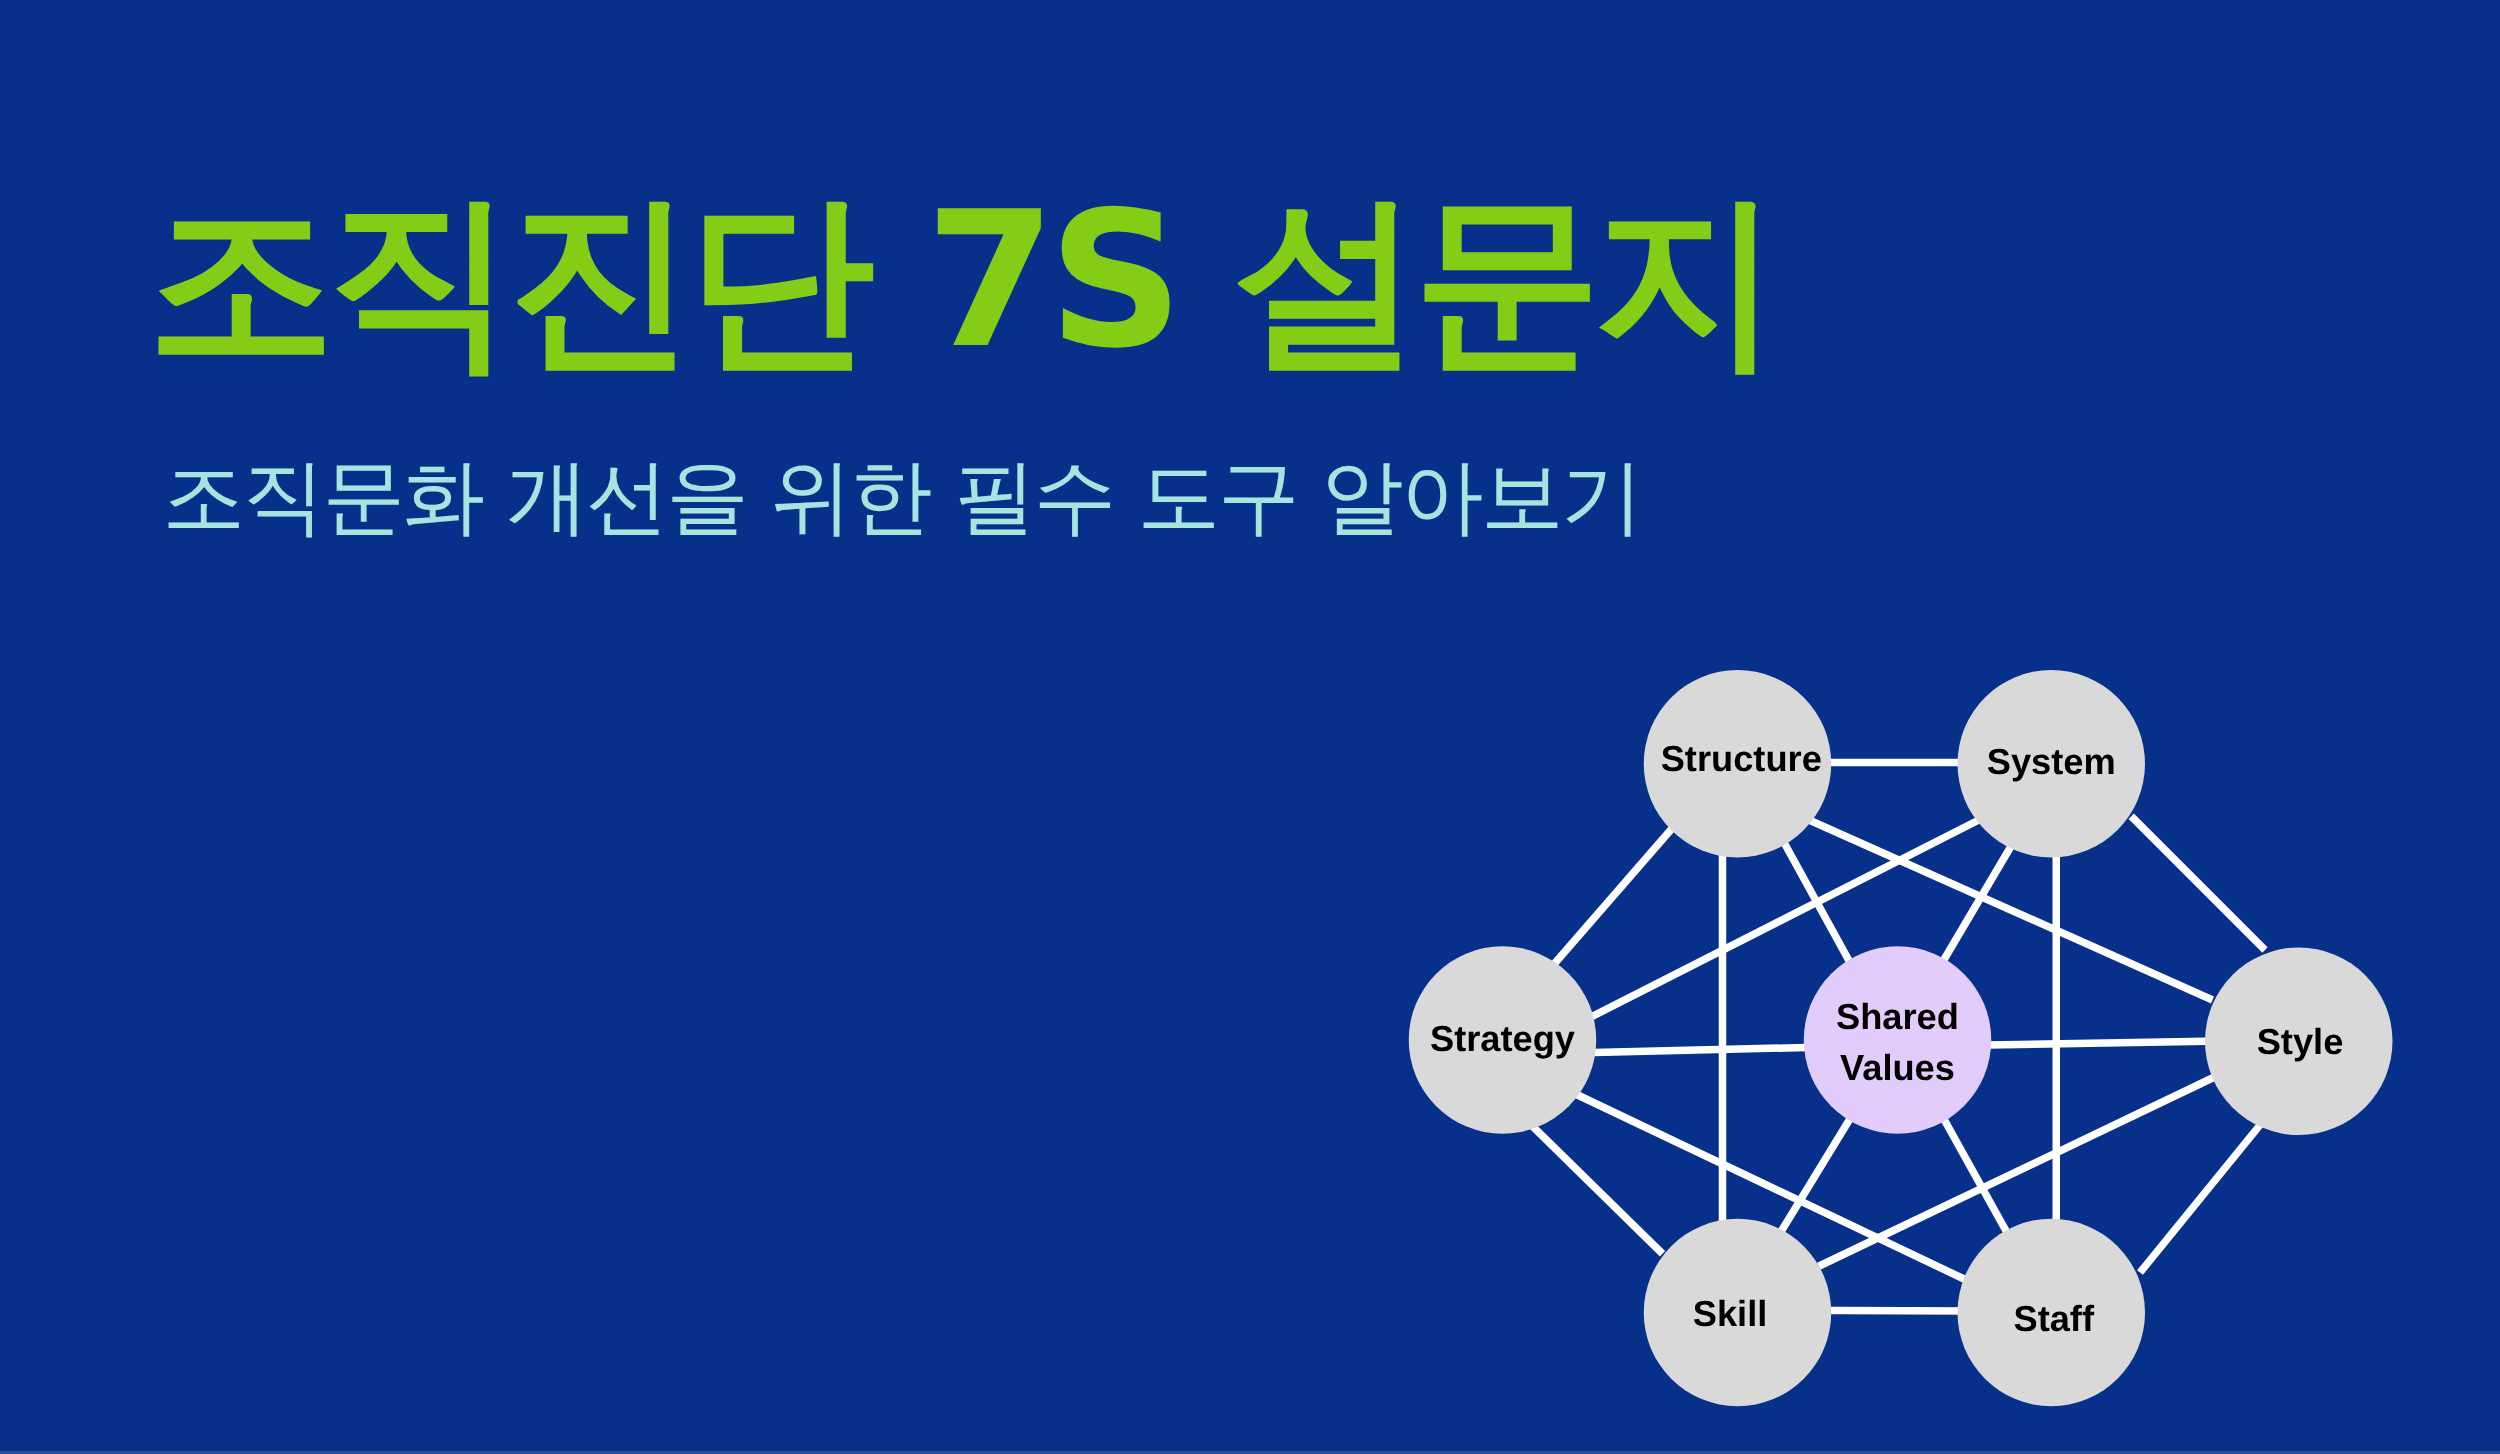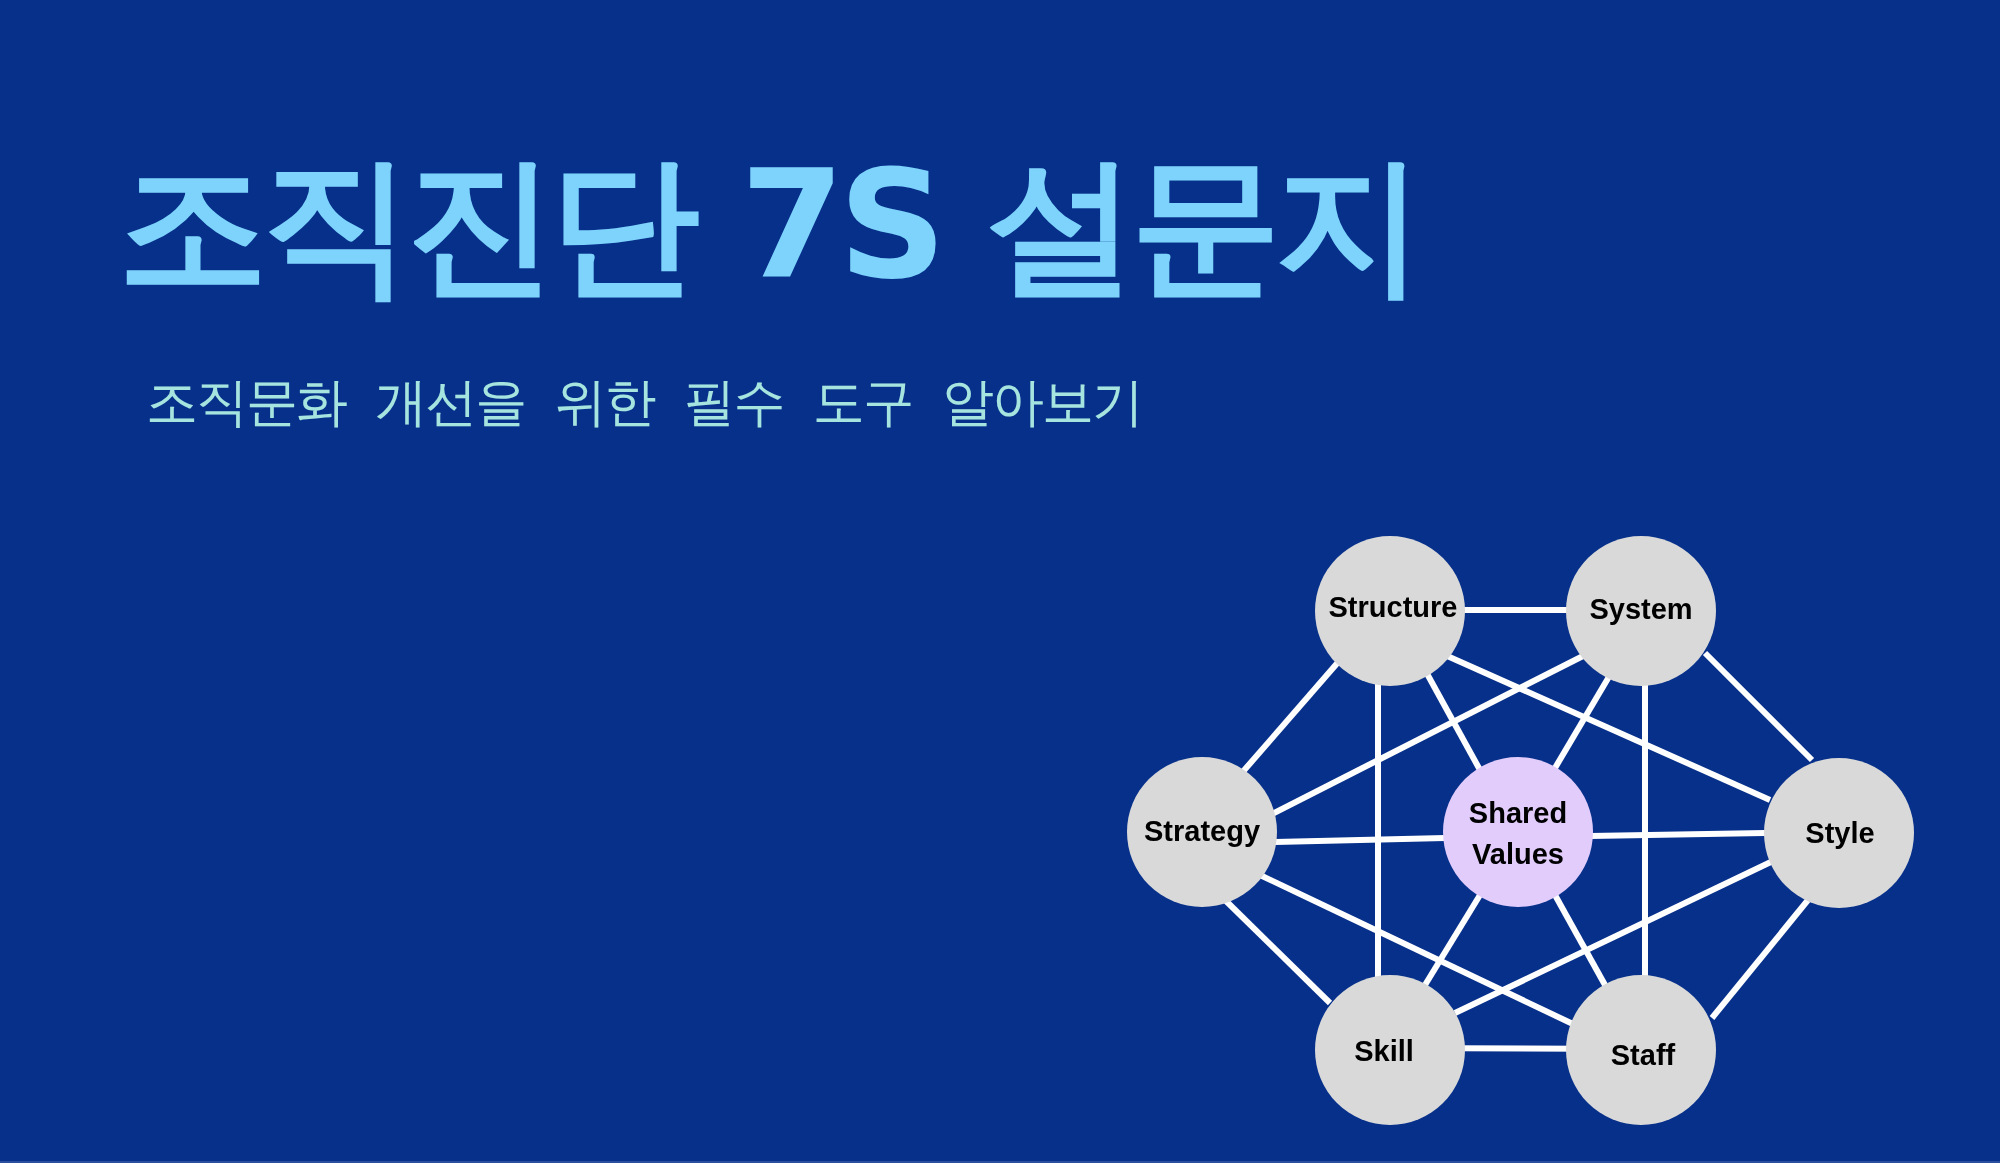--- a/index.html
+++ b/index.html
@@ -4,30 +4,29 @@
   <style>
     html, body { margin: 0; padding: 0; }
     body {
       width: 2000px; height: 1163px; overflow: hidden;
       background: #06308a;
       position: relative;
       font-family: "DejaVu Sans", "Liberation Sans", sans-serif;
     }
     .title {
       position: absolute; left: 118px; top: 150px;
-      font-size: 150px; font-weight: 700; color: #7dd3fc;
+      font-size: 150px; font-weight: 700; color: #84cc16;
       letter-spacing: -6px; line-height: 1; margin: 0;
       white-space: nowrap;
     }
     .subtitle {
       position: absolute; left: 130px; top: 365px;
-      font-size: 52px; font-weight: 500; color: #a6e4df;
-      letter-spacing: -2px; line-height: 1; margin: 16px;
+      font-size: 66px; font-weight: 500; color: #a6e4df;
+      letter-spacing: -2px; line-height: 1; margin: 0;
       white-space: nowrap;
-      font-family: Liberation Mono, monospace;
     }
     .diagram { position: absolute; left: 0; top: 0; width: 2000px; height: 1163px; }
     .diagram text {
       font-family: "Liberation Sans", "DejaVu Sans", sans-serif;
       font-weight: 700; fill: #000000;
     }
     .bottom-edge {
       position: absolute; left: 0; bottom: 0; width: 2000px; height: 2px;
       background: #2a4f9e;
     }

